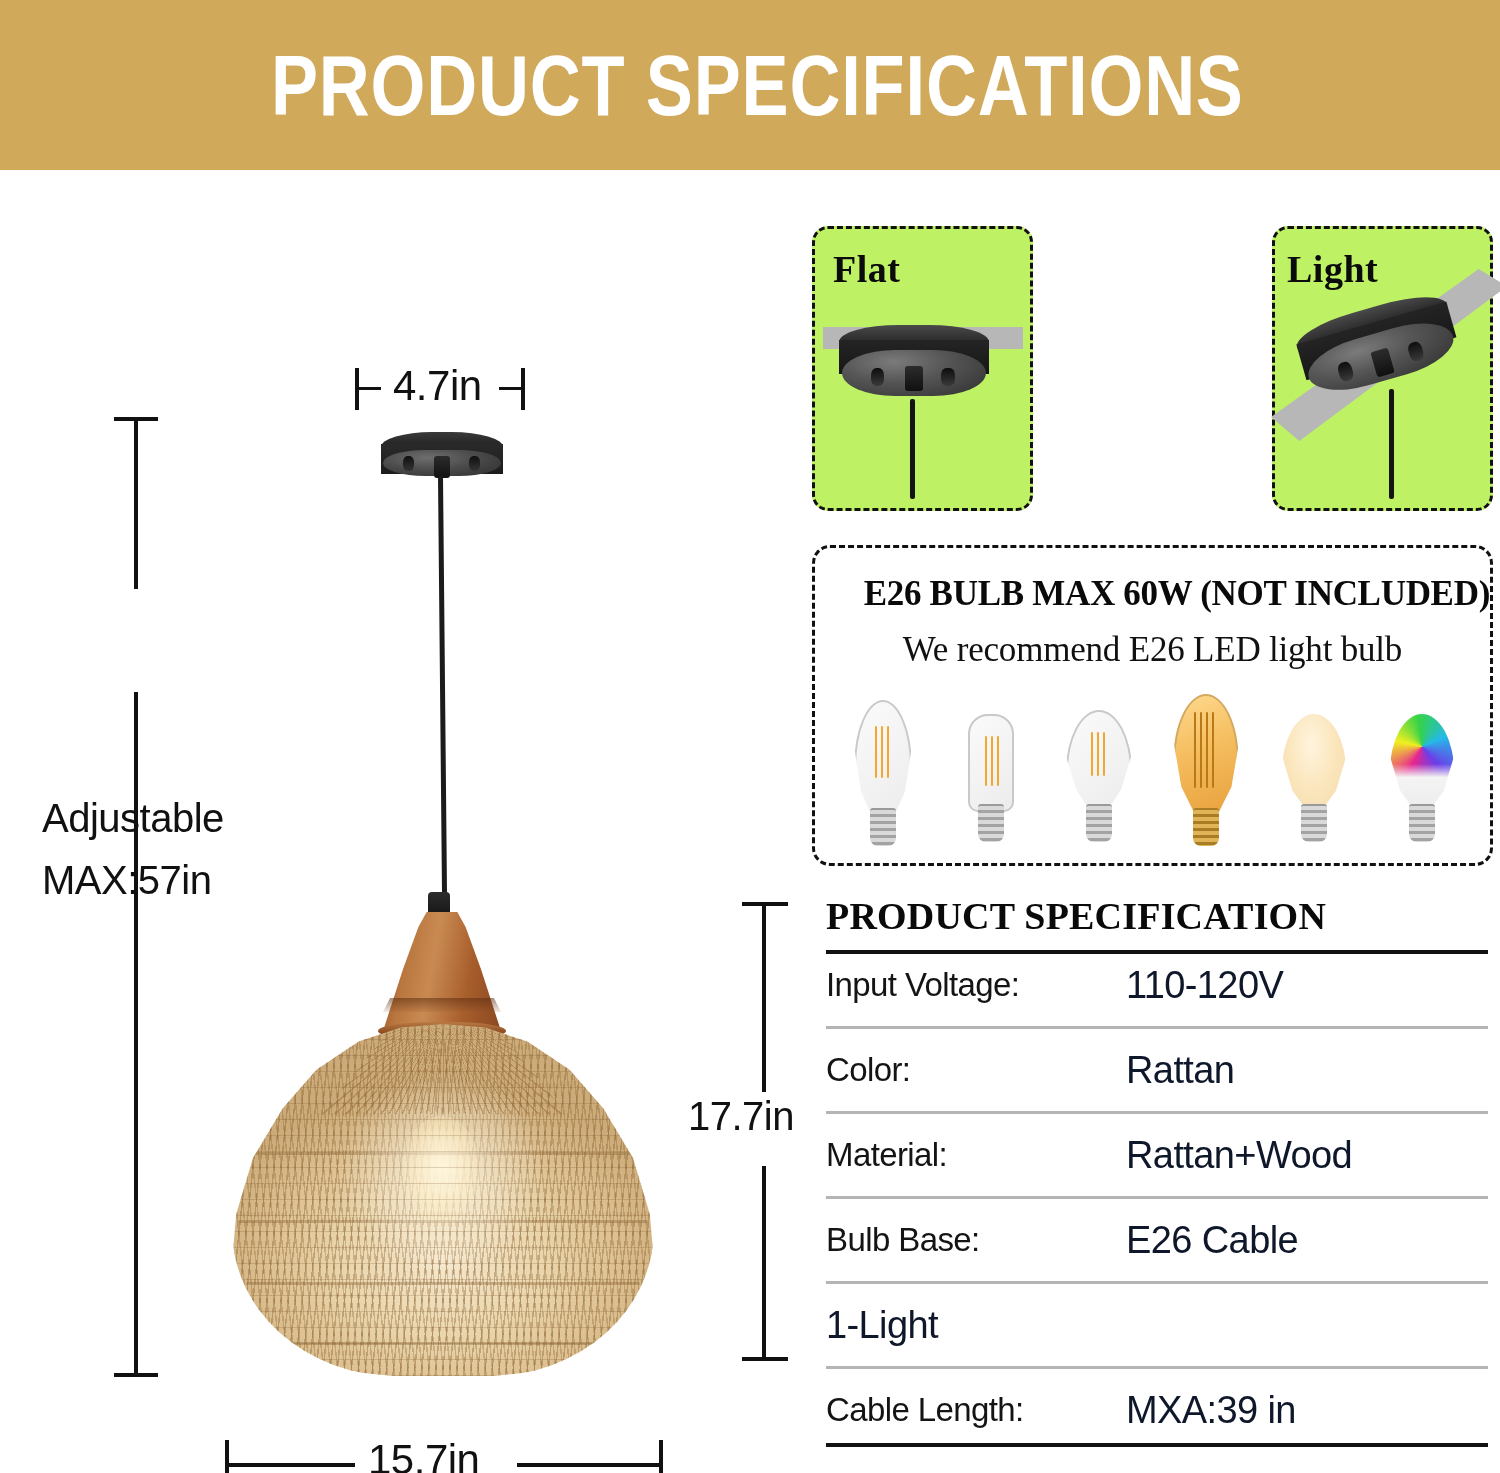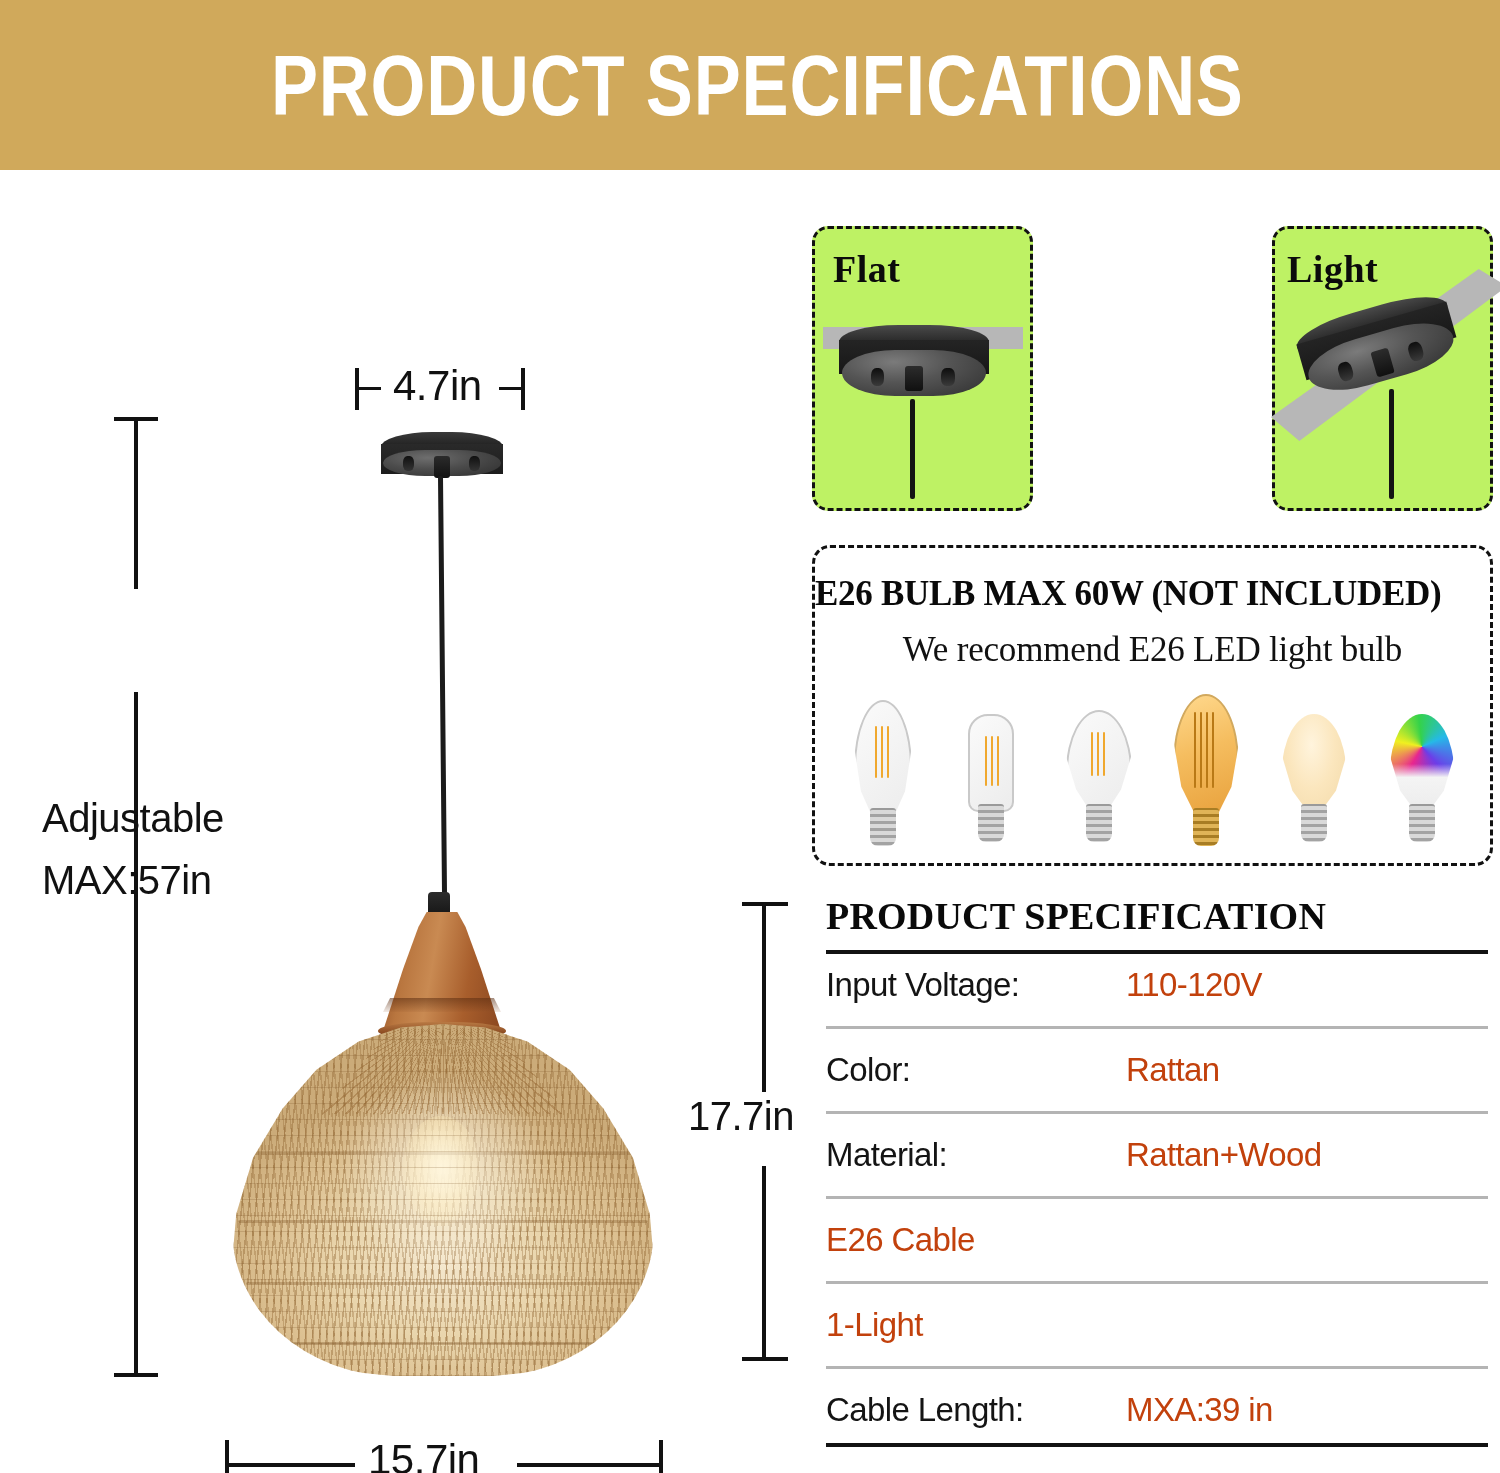--- a/index.html
+++ b/index.html
@@ -163,21 +163,21 @@
   .cap-nut{position:absolute;width:12%;height:30%;border-radius:3px;
     background:linear-gradient(180deg,#2c2c2c,#101010);}
   .cap-cord{position:absolute;width:5px;background:#141414;border-radius:2px;}
 
   
   .bulb-panel{
     position:absolute;left:812px;top:545px;width:675px;height:315px;
     border:3px dashed #111;border-radius:18px;background:#fff;
   }
   .bulb-head{
-    position:absolute;left:0;top:26px;width:675px;text-align:left;
+    position:absolute;left:0;top:26px;width:675px;text-align:right;
     font-family:"Liberation Serif", serif;font-weight:700;font-size:35px;
     color:#0a0a0a;white-space:nowrap;letter-spacing:-0.3px;
   }
   .bulb-sub{
     position:absolute;left:0;top:82px;width:675px;text-align:center;
     font-family:"Liberation Serif", serif;font-weight:400;font-size:35px;
     color:#111;white-space:nowrap;letter-spacing:-0.2px;
   }
   .bulb-row{
     position:absolute;left:24px;top:140px;width:627px;height:158px;
@@ -210,21 +210,21 @@
   .spec-row{
     position:relative;height:82px;display:flex;align-items:center;
     border-bottom:3px solid #b4b4b4;
   }
   .spec-row:last-child{border-bottom:none;}
   .spec-k{
     width:300px;font-size:33px;color:#141414;
     font-family:"Liberation Sans", sans-serif;letter-spacing:-0.6px;white-space:nowrap;
   }
   .spec-v{
-    font-size:33px;color:#c2410c;
+    font-size:38px;color:#0f172a;
     font-family:"Liberation Sans", sans-serif;letter-spacing:-0.6px;white-space:nowrap;
   }
 </style>
 </head>
 <body>
 
 <div class="page">
 
   <div class="header-band">
     <div class="header-title">PRODUCT SPECIFICATIONS</div>
@@ -394,20 +394,21 @@
     </div>
     <div class="spec-row">
       <div class="spec-k">Color:</div>
       <div class="spec-v">Rattan</div>
     </div>
     <div class="spec-row">
       <div class="spec-k">Material:</div>
       <div class="spec-v">Rattan+Wood</div>
     </div>
     <div class="spec-row">
+      <div class="spec-k">Bulb Base:</div>
       <div class="spec-v">E26 Cable</div>
     </div>
     <div class="spec-row">
       <div class="spec-v">1-Light</div>
     </div>
     <div class="spec-row">
       <div class="spec-k">Cable Length:</div>
       <div class="spec-v">MXA:39 in</div>
     </div>
   </div>

